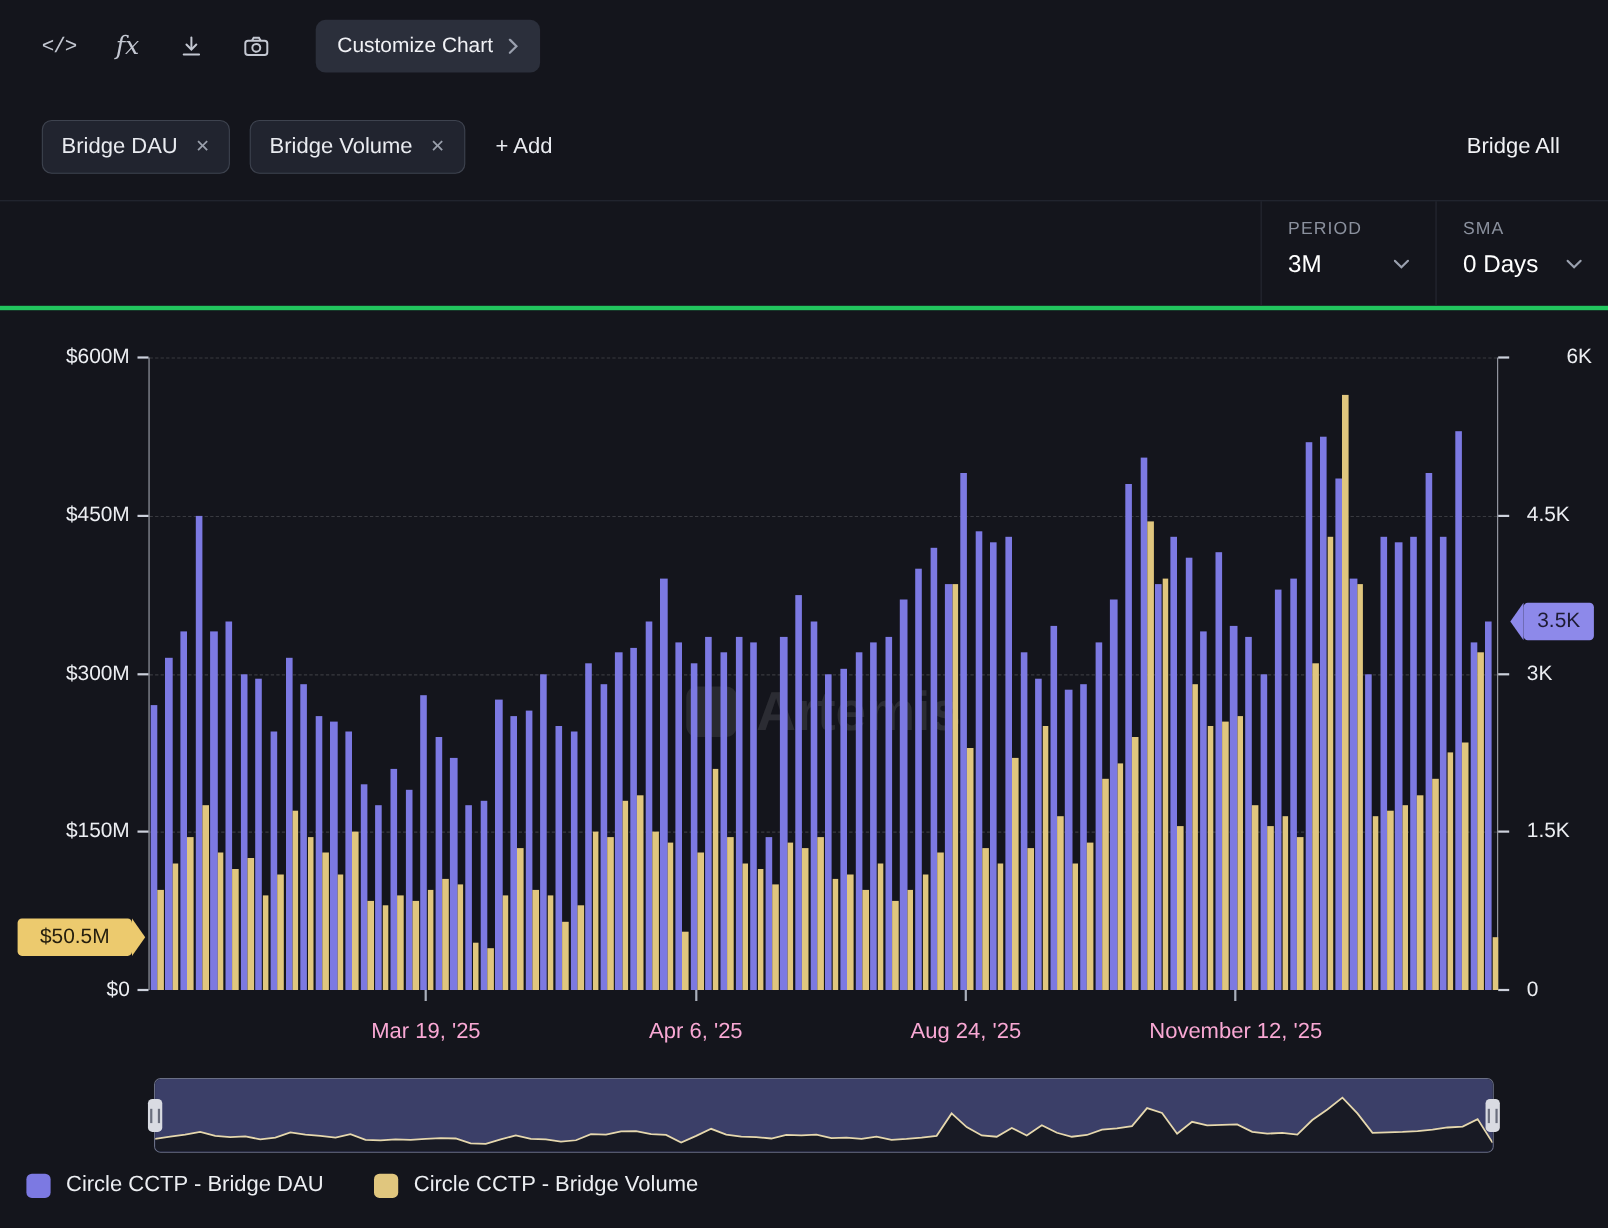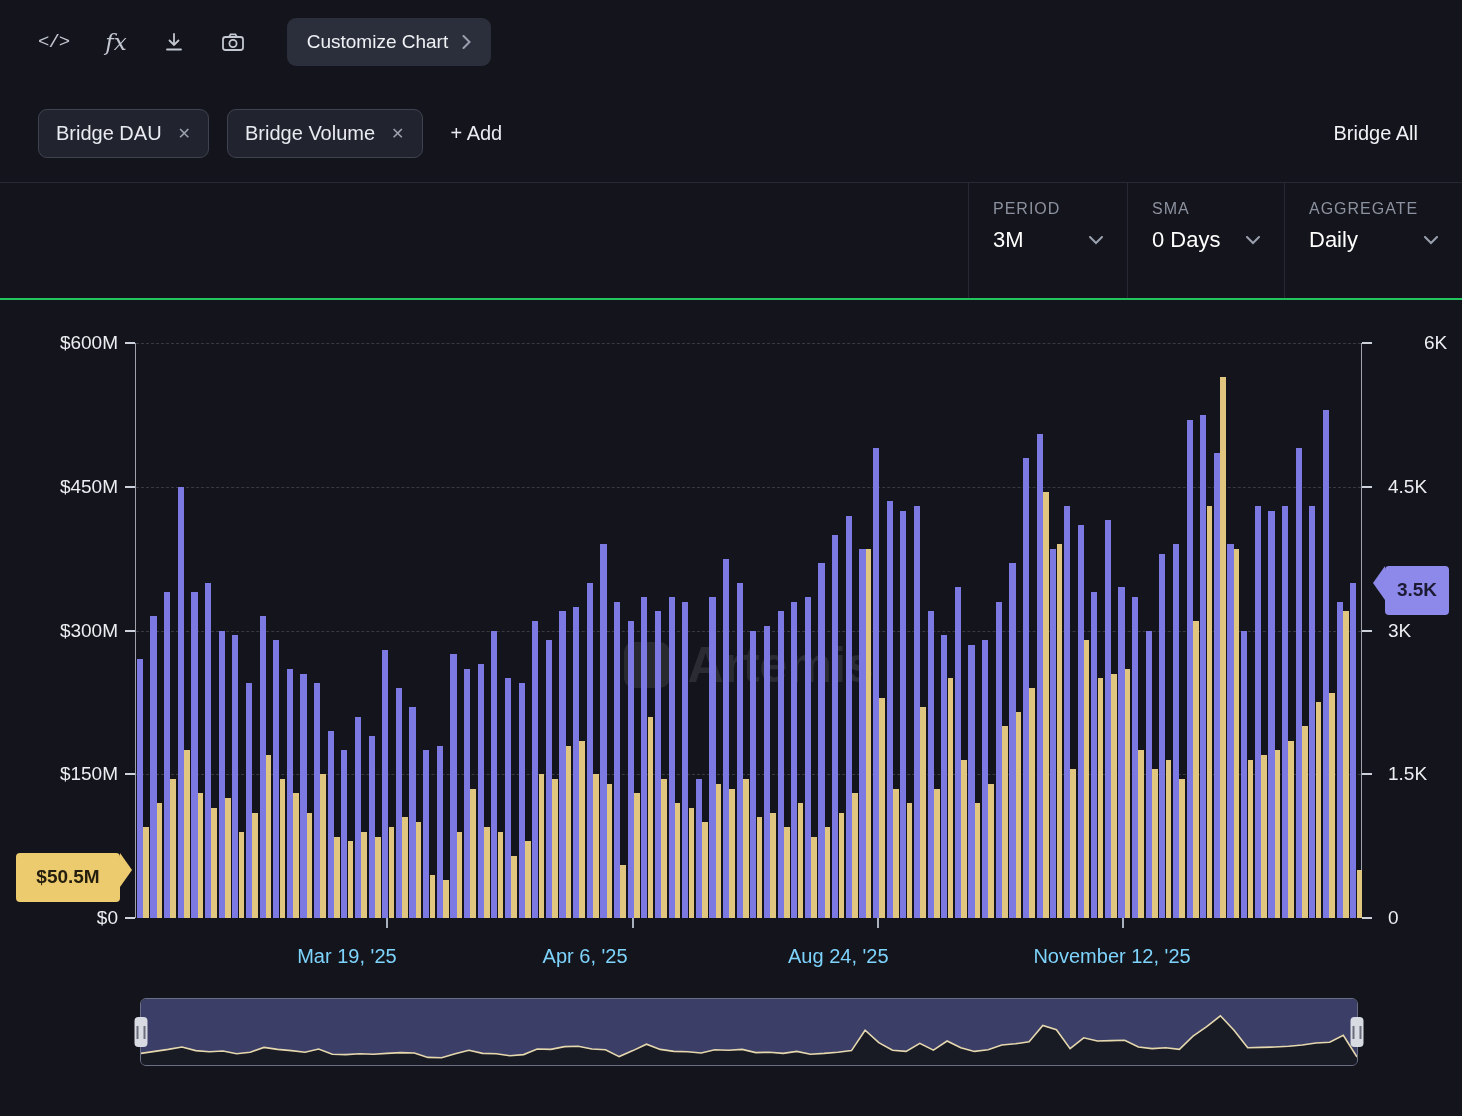--- a/index.html
+++ b/index.html
@@ -34,22 +34,22 @@
     display: flex; align-items: center; gap: 16px;
     background: #21242f; border: 1px solid #3e434f; border-radius: 9px;
     padding: 12px 17px; font-size: 20px; color: #e9ebf0; cursor: pointer;
   }
   .chip .close { color: #9aa0ac; font-size: 16px; }
   .add-metric { font-size: 20px; color: #e9ebf0; margin-left: 10px; cursor: pointer; }
   .clear-all { margin-left: auto; font-size: 20px; color: #f1f2f5; cursor: pointer; }
 
   
   .controls-row {
-    height: 118px; display: flex; justify-content: flex-end;
-    border-top: 1px solid #262933; border-bottom: 2px solid #22c55e;
+    height: 100px; display: flex; justify-content: flex-end;
+    border-top: 1px solid #262933; border-bottom: 4px solid #22c55e;
   }
   .control-group {
     border-left: 1px solid #262933; padding: 17px 24px 0 24px;
     display: flex; flex-direction: column; gap: 9px; cursor: pointer;
   }
   .control-group.g-period { width: 159px; }
   .control-group.g-sma { width: 157px; }
   .control-group.g-agg { width: 178px; }
   .control-label { font-size: 16px; color: #8b919e; letter-spacing: 1px; }
   .control-value { display: flex; align-items: center; justify-content: space-between; font-size: 22px; color: #ffffff; }
@@ -65,31 +65,31 @@
   .ytick { position: absolute; width: 10px; height: 2px; background: #cdd1dc; }
   .ytick.left { left: -11px; }
   .ytick.right { right: -11px; }
   .y-axis-left  { position: absolute; left: 0; top: 43px; width: 118px; height: 575px; }
   .y-axis-right { position: absolute; left: 1388px; top: 43px; width: 70px; height: 575px; }
   .y-label { position: absolute; font-size: 19px; color: #eceef2; }
   .y-axis-left .y-label { right: 0; text-align: right; }
   .bar { position: absolute; bottom: 0; }
   .x-axis { position: absolute; left: 0; right: 0; top: 618px; height: 60px; }
   .xtick { position: absolute; top: 0; width: 2px; height: 10px; background: #aab0bc; }
-  .x-label { position: absolute; top: 27px; width: 180px; text-align: left; font-size: 20px; color: #7dd3fc; }
+  .x-label { position: absolute; top: 27px; width: 180px; text-align: center; font-size: 20px; color: #f9a8d4; }
 
   .watermark {
     position: absolute; left: 50%; top: 56%; transform: translate(-50%,-50%);
     display: flex; align-items: center; gap: 18px;
     font-size: 50px; font-weight: 700; color: rgba(255,255,255,.10);
     pointer-events: none;
   }
   .wm-logo { width: 46px; height: 46px; border-radius: 10px; background: rgba(255,255,255,.09); }
 
-  .tag { position: absolute; height: 49px; display: flex; align-items: center; justify-content: center; font-size: 19px; font-weight: 700; border-radius: 4px; }
+  .tag { position: absolute; height: 34px; display: flex; align-items: center; justify-content: center; font-size: 19px; font-weight: 400; border-radius: 4px; }
   .tag-yellow { left: 16px; width: 104px; background: #ecca6e; color: #241e0e; }
   .tag-yellow::after {
     content: ""; position: absolute; left: 100%; top: 0;
     border-top: 17px solid transparent; border-bottom: 17px solid transparent;
     border-left: 12px solid #ecca6e;
   }
   .tag-purple { left: 1385px; width: 64px; background: #8d89ea; color: #1d1b33; }
   .tag-purple::before {
     content: ""; position: absolute; right: 100%; top: 0;
     border-top: 17px solid transparent; border-bottom: 17px solid transparent;
@@ -178,31 +178,20 @@
             <svg width="14" height="9" viewBox="0 0 14 9">
               <path d="M1 1l6 6 6-6" stroke="#9aa0ae" stroke-width="2" fill="none" stroke-linecap="round"></path>
             </svg>
           </span>
       </span>
     </div>
     <div class="control-group g-sma">
       <span class="control-label">SMA</span>
       <span class="control-value">
         <span>0 Days</span>
-        <span style="display:flex;">
-            <svg width="14" height="9" viewBox="0 0 14 9">
-              <path d="M1 1l6 6 6-6" stroke="#9aa0ae" stroke-width="2" fill="none" stroke-linecap="round"></path>
-            </svg>
-          </span>
-      </span>
-    </div>
-    <div class="control-group g-agg">
-      <span class="control-label">AGGREGATE</span>
-      <span class="control-value">
-        <span>Daily</span>
         <span style="display:flex;">
             <svg width="14" height="9" viewBox="0 0 14 9">
               <path d="M1 1l6 6 6-6" stroke="#9aa0ae" stroke-width="2" fill="none" stroke-linecap="round"></path>
             </svg>
           </span>
       </span>
     </div>
   </div>
 
   <div class="chart-area">
@@ -438,14 +427,24 @@
     <div class="nav-clip">
       <svg preserveAspectRatio="none" viewBox="0 0 1216 66">
           <path d="M0,66 L0.0,54.4 L13.7,52.4 L27.3,50.4 L41.0,48.0 L54.7,51.6 L68.3,52.8 L82.0,52.0 L95.6,54.8 L109.3,53.2 L123.0,48.4 L136.6,50.4 L150.3,51.6 L164.0,53.2 L177.6,50.0 L191.3,55.2 L204.9,55.6 L218.6,54.8 L232.3,55.2 L245.9,54.4 L259.6,53.6 L273.3,54.0 L286.9,58.4 L300.6,58.8 L314.2,54.8 L327.9,51.2 L341.6,54.4 L355.2,54.8 L368.9,56.8 L382.6,55.6 L396.2,50.0 L409.9,50.4 L423.6,47.6 L437.2,47.2 L450.9,50.0 L464.5,50.8 L478.2,57.6 L491.9,51.6 L505.5,45.2 L519.2,50.4 L532.9,52.4 L546.5,52.8 L560.2,54.0 L573.8,50.8 L587.5,51.2 L601.2,50.4 L614.8,53.6 L628.5,53.2 L642.2,54.4 L655.8,52.4 L669.5,55.2 L683.1,54.4 L696.8,53.2 L710.5,51.6 L724.1,31.2 L737.8,43.6 L751.5,51.2 L765.1,52.4 L778.8,44.4 L792.4,51.2 L806.1,42.0 L819.8,48.8 L833.4,52.4 L847.1,50.8 L860.8,46.0 L874.4,44.8 L888.1,42.8 L901.8,26.4 L915.4,30.8 L929.1,49.6 L942.7,38.8 L956.4,42.0 L970.1,41.6 L983.7,41.2 L997.4,48.0 L1011.1,49.6 L1024.7,48.8 L1038.4,50.4 L1052.0,37.2 L1065.7,27.6 L1079.4,16.8 L1093.0,31.2 L1106.7,48.8 L1120.4,48.4 L1134.0,48.0 L1147.7,47.2 L1161.3,46.0 L1175.0,44.0 L1188.7,43.2 L1202.3,36.4 L1216.0,58.0 L1216,66 Z" fill="#181a24"></path>
           <path d="M0.0,54.4 L13.7,52.4 L27.3,50.4 L41.0,48.0 L54.7,51.6 L68.3,52.8 L82.0,52.0 L95.6,54.8 L109.3,53.2 L123.0,48.4 L136.6,50.4 L150.3,51.6 L164.0,53.2 L177.6,50.0 L191.3,55.2 L204.9,55.6 L218.6,54.8 L232.3,55.2 L245.9,54.4 L259.6,53.6 L273.3,54.0 L286.9,58.4 L300.6,58.8 L314.2,54.8 L327.9,51.2 L341.6,54.4 L355.2,54.8 L368.9,56.8 L382.6,55.6 L396.2,50.0 L409.9,50.4 L423.6,47.6 L437.2,47.2 L450.9,50.0 L464.5,50.8 L478.2,57.6 L491.9,51.6 L505.5,45.2 L519.2,50.4 L532.9,52.4 L546.5,52.8 L560.2,54.0 L573.8,50.8 L587.5,51.2 L601.2,50.4 L614.8,53.6 L628.5,53.2 L642.2,54.4 L655.8,52.4 L669.5,55.2 L683.1,54.4 L696.8,53.2 L710.5,51.6 L724.1,31.2 L737.8,43.6 L751.5,51.2 L765.1,52.4 L778.8,44.4 L792.4,51.2 L806.1,42.0 L819.8,48.8 L833.4,52.4 L847.1,50.8 L860.8,46.0 L874.4,44.8 L888.1,42.8 L901.8,26.4 L915.4,30.8 L929.1,49.6 L942.7,38.8 L956.4,42.0 L970.1,41.6 L983.7,41.2 L997.4,48.0 L1011.1,49.6 L1024.7,48.8 L1038.4,50.4 L1052.0,37.2 L1065.7,27.6 L1079.4,16.8 L1093.0,31.2 L1106.7,48.8 L1120.4,48.4 L1134.0,48.0 L1147.7,47.2 L1161.3,46.0 L1175.0,44.0 L1188.7,43.2 L1202.3,36.4 L1216.0,58.0 " fill="none" stroke="#e6d8ae" stroke-width="1.6"></path>
         </svg>
     </div>
     <div class="handle left"></div>
     <div class="handle right"></div>
   </div>
 
+  <div class="legend">
+    <div class="legend-item">
+      <span class="legend-swatch" style="background: rgb(124, 121, 226);"></span>
+      <span class="legend-label">Circle CCTP - Bridge DAU</span>
+    </div>
+    <div class="legend-item">
+      <span class="legend-swatch" style="background: rgb(224, 198, 126);"></span>
+      <span class="legend-label">Circle CCTP - Bridge Volume</span>
+    </div>
+  </div>
 
 </div>
 
 </body></html>

